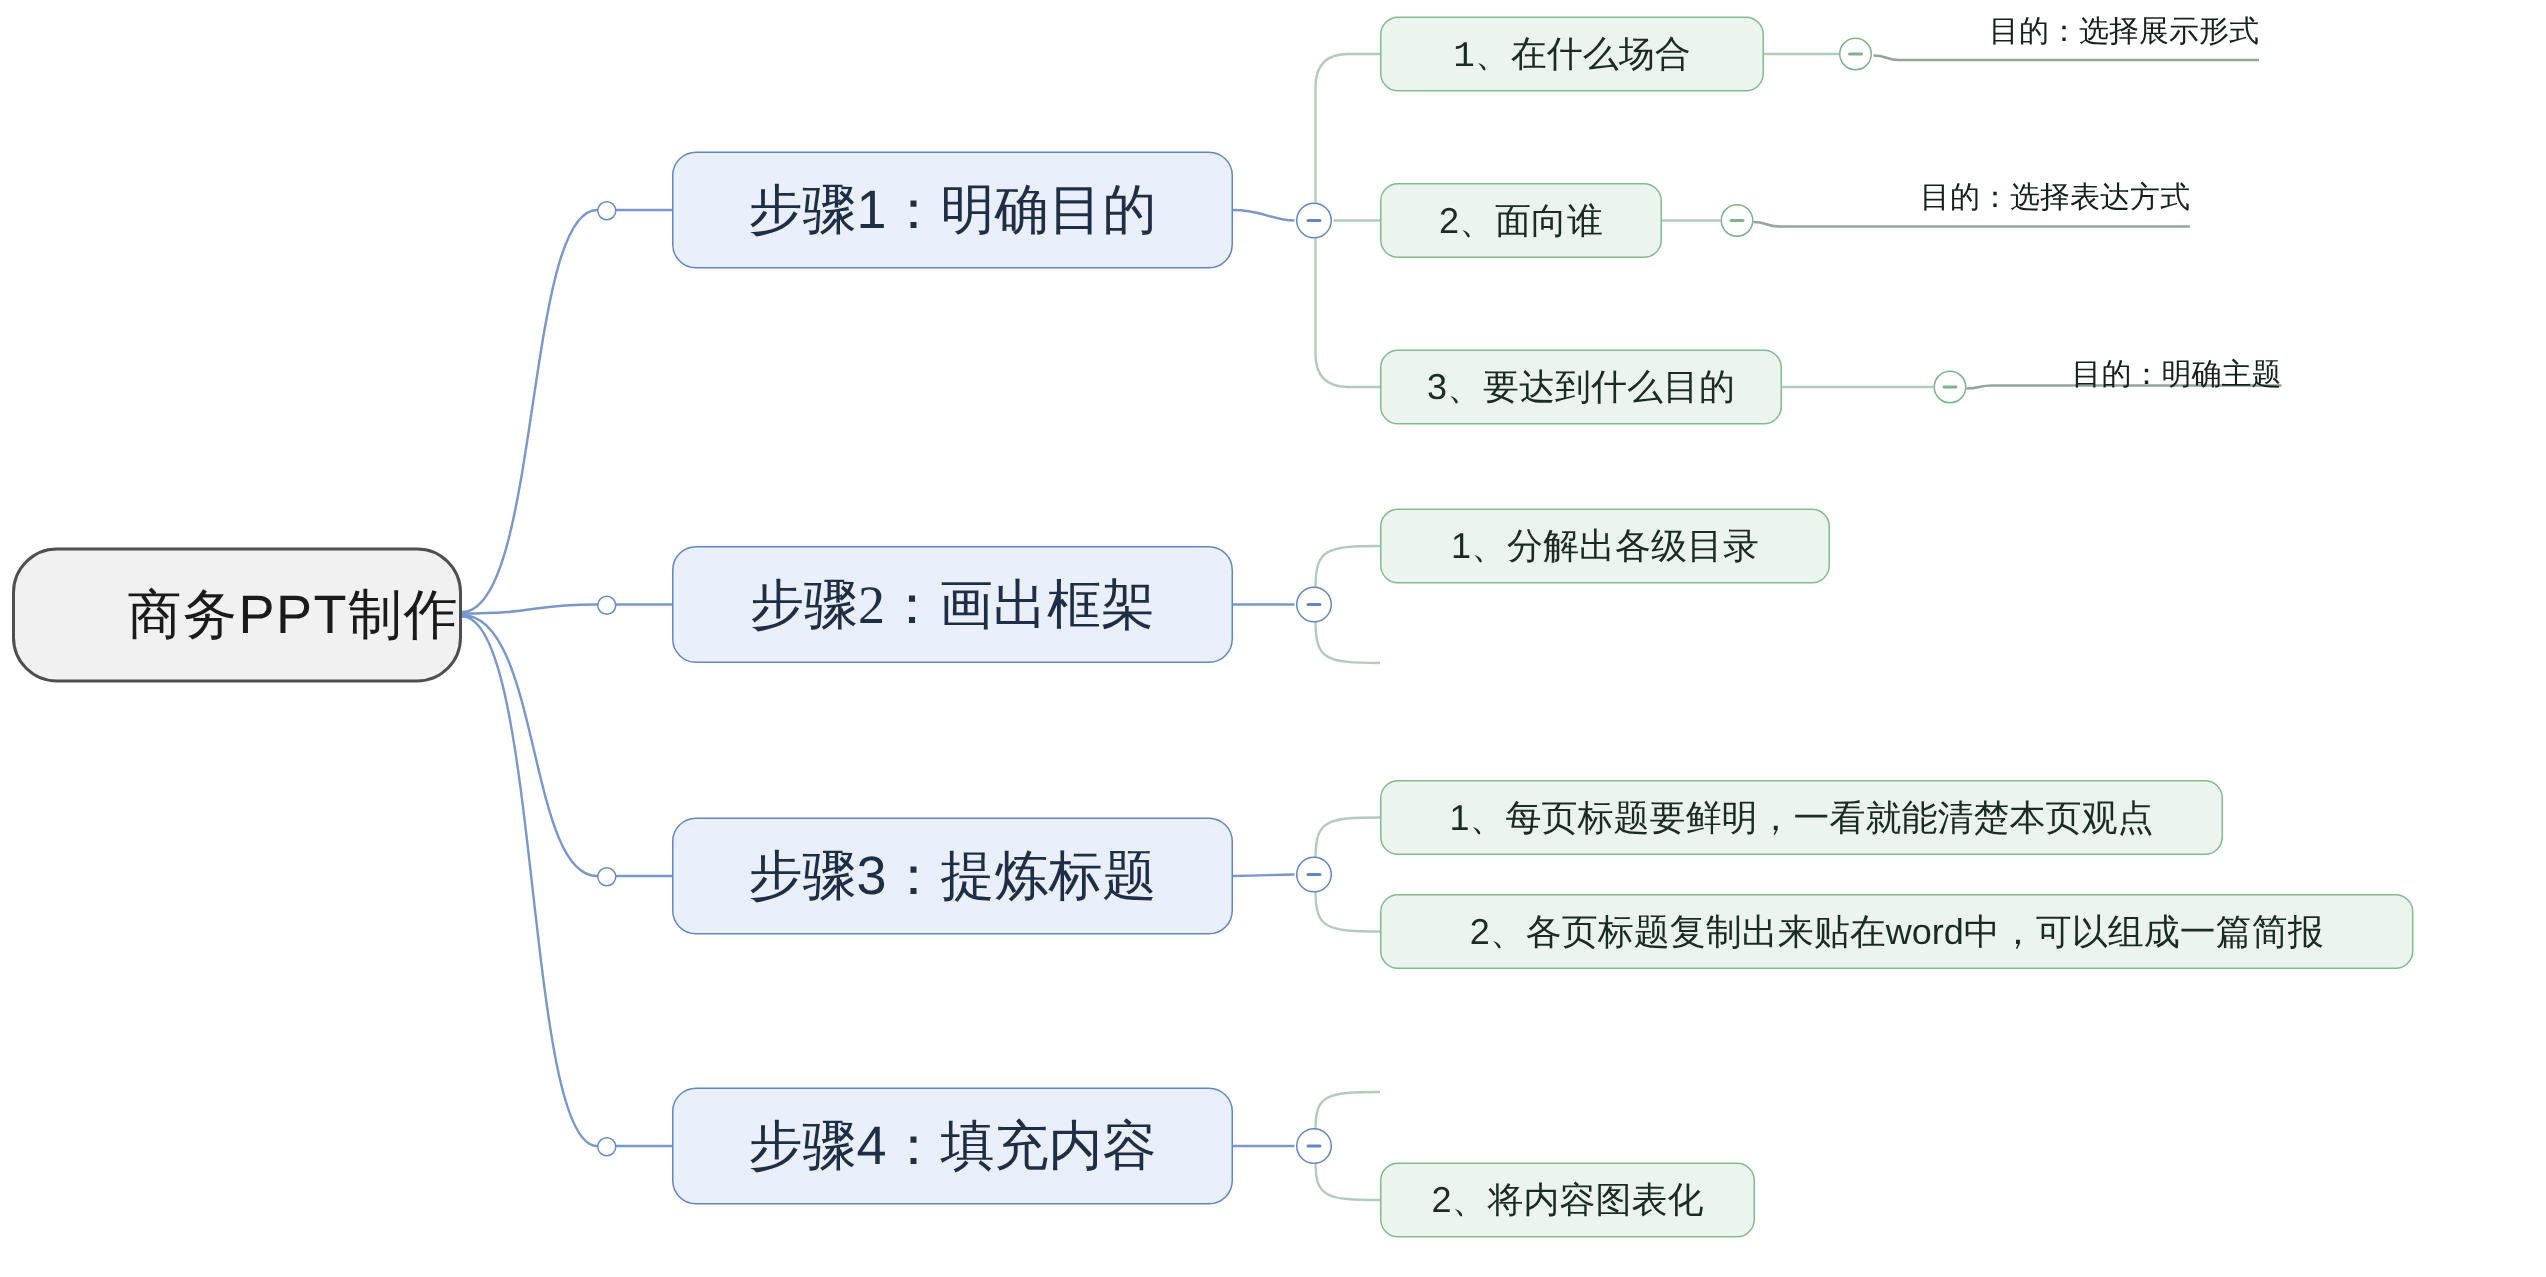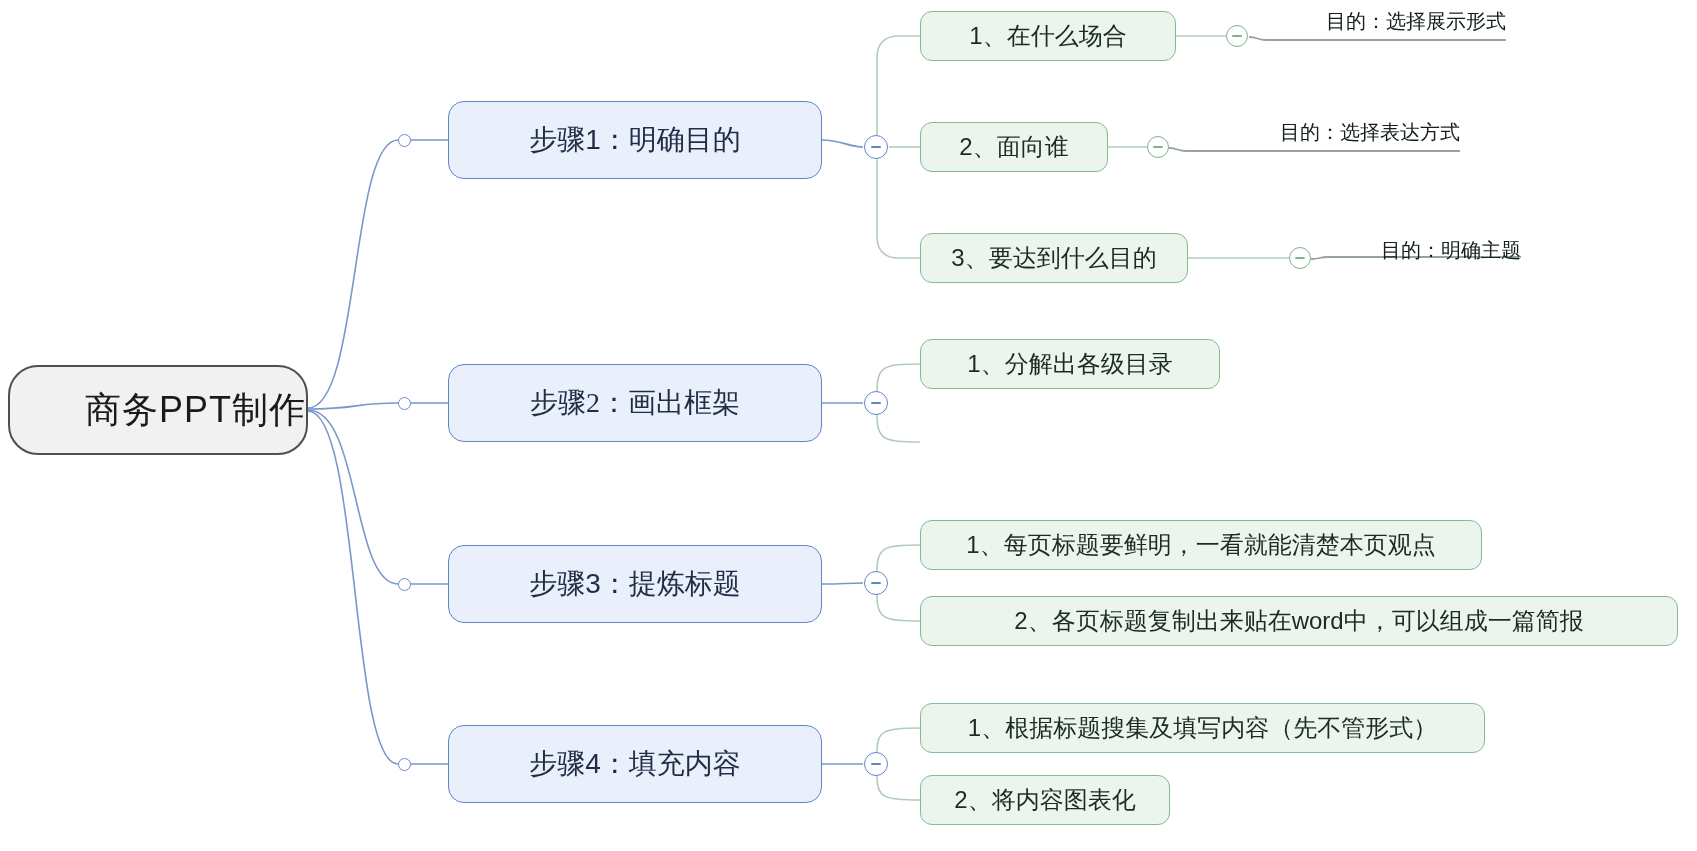--- a/index.html
+++ b/index.html
@@ -11,21 +11,21 @@
   .node{
     position:absolute;z-index:2;display:flex;align-items:center;justify-content:center;
     box-sizing:border-box;white-space:nowrap;
   }
   .root{
     background:#f1f1f1;border:2px solid #4f4f4f;border-radius:30px;
     font-size:36px;color:#1a1a1a;letter-spacing:1px;justify-content:flex-end;
   }
   .branch{
     background:#e9effb;border:1.5px solid #6286c5;border-radius:16px;
-    font-size:28px;color:#1f2d45;
+    font-size:36px;color:#1f2d45;
   }
   .child{
     background:#ebf5ee;border:1.5px solid #84ba90;border-radius:12px;
     font-size:24px;color:#1c2b22;
   }
   .leaf{
     position:absolute;z-index:2;font-size:20px;color:#15201a;
     text-align:right;white-space:nowrap;
   }
   .collapse{
@@ -94,21 +94,21 @@
   <div class="node branch" style="left:448px;top:364px;width:374px;height:78px;font-family:Liberation Serif, serif;">
     <span>步骤2：画出框架</span>
   </div>
   <div class="node branch" style="left:448px;top:545px;width:374px;height:78px;">
     <span>步骤3：提炼标题</span>
   </div>
   <div class="node branch" style="left:448px;top:725px;width:374px;height:78px;">
     <span>步骤4：填充内容</span>
   </div>
 
-  <div class="node child" style="left:920px;top:11px;width:256px;height:50px;">
+  <div class="node child" style="left:920px;top:11px;width:256px;height:50px;font-family:Liberation Mono, monospace;">
     <span>1、在什么场合</span>
   </div>
   <div class="node child" style="left:920px;top:122px;width:188px;height:50px;">
     <span>2、面向谁</span>
   </div>
   <div class="node child" style="left:920px;top:233px;width:268px;height:50px;">
     <span>3、要达到什么目的</span>
   </div>
 
   <div class="leaf" style="left:1250px;top:6px;width:256px;height:30px;line-height:30px;">
@@ -121,27 +121,24 @@
     <span>目的：明确主题</span>
   </div>
 
   <div class="node child" style="left:920px;top:339px;width:300px;height:50px;">
     <span>1、分解出各级目录</span>
   </div>
 
   <div class="node child" style="left:920px;top:520px;width:562px;height:50px;">
     <span>1、每页标题要鲜明，一看就能清楚本页观点</span>
   </div>
-  <div class="node child" style="left:920px;top:596px;width:758px;height:50px;">
+  <div class="node child" style="left:920px;top:596px;width:689px;height:50px;">
     <span>2、各页标题复制出来贴在word中，可以组成一篇简报</span>
   </div>
 
-  <div class="node child" style="left:920px;top:703px;width:565px;height:50px;">
-    <span>1、根据标题搜集及填写内容（先不管形式）</span>
-  </div>
   <div class="node child" style="left:920px;top:775px;width:250px;height:50px;">
     <span>2、将内容图表化</span>
   </div>
 
   <div class="dot" style="left:398px;top:134px;"></div>
   <div class="dot" style="left:398px;top:397px;"></div>
   <div class="dot" style="left:398px;top:578px;"></div>
   <div class="dot" style="left:398px;top:758px;"></div>
 
   <div class="collapse blue" style="left:864px;top:135px;">

